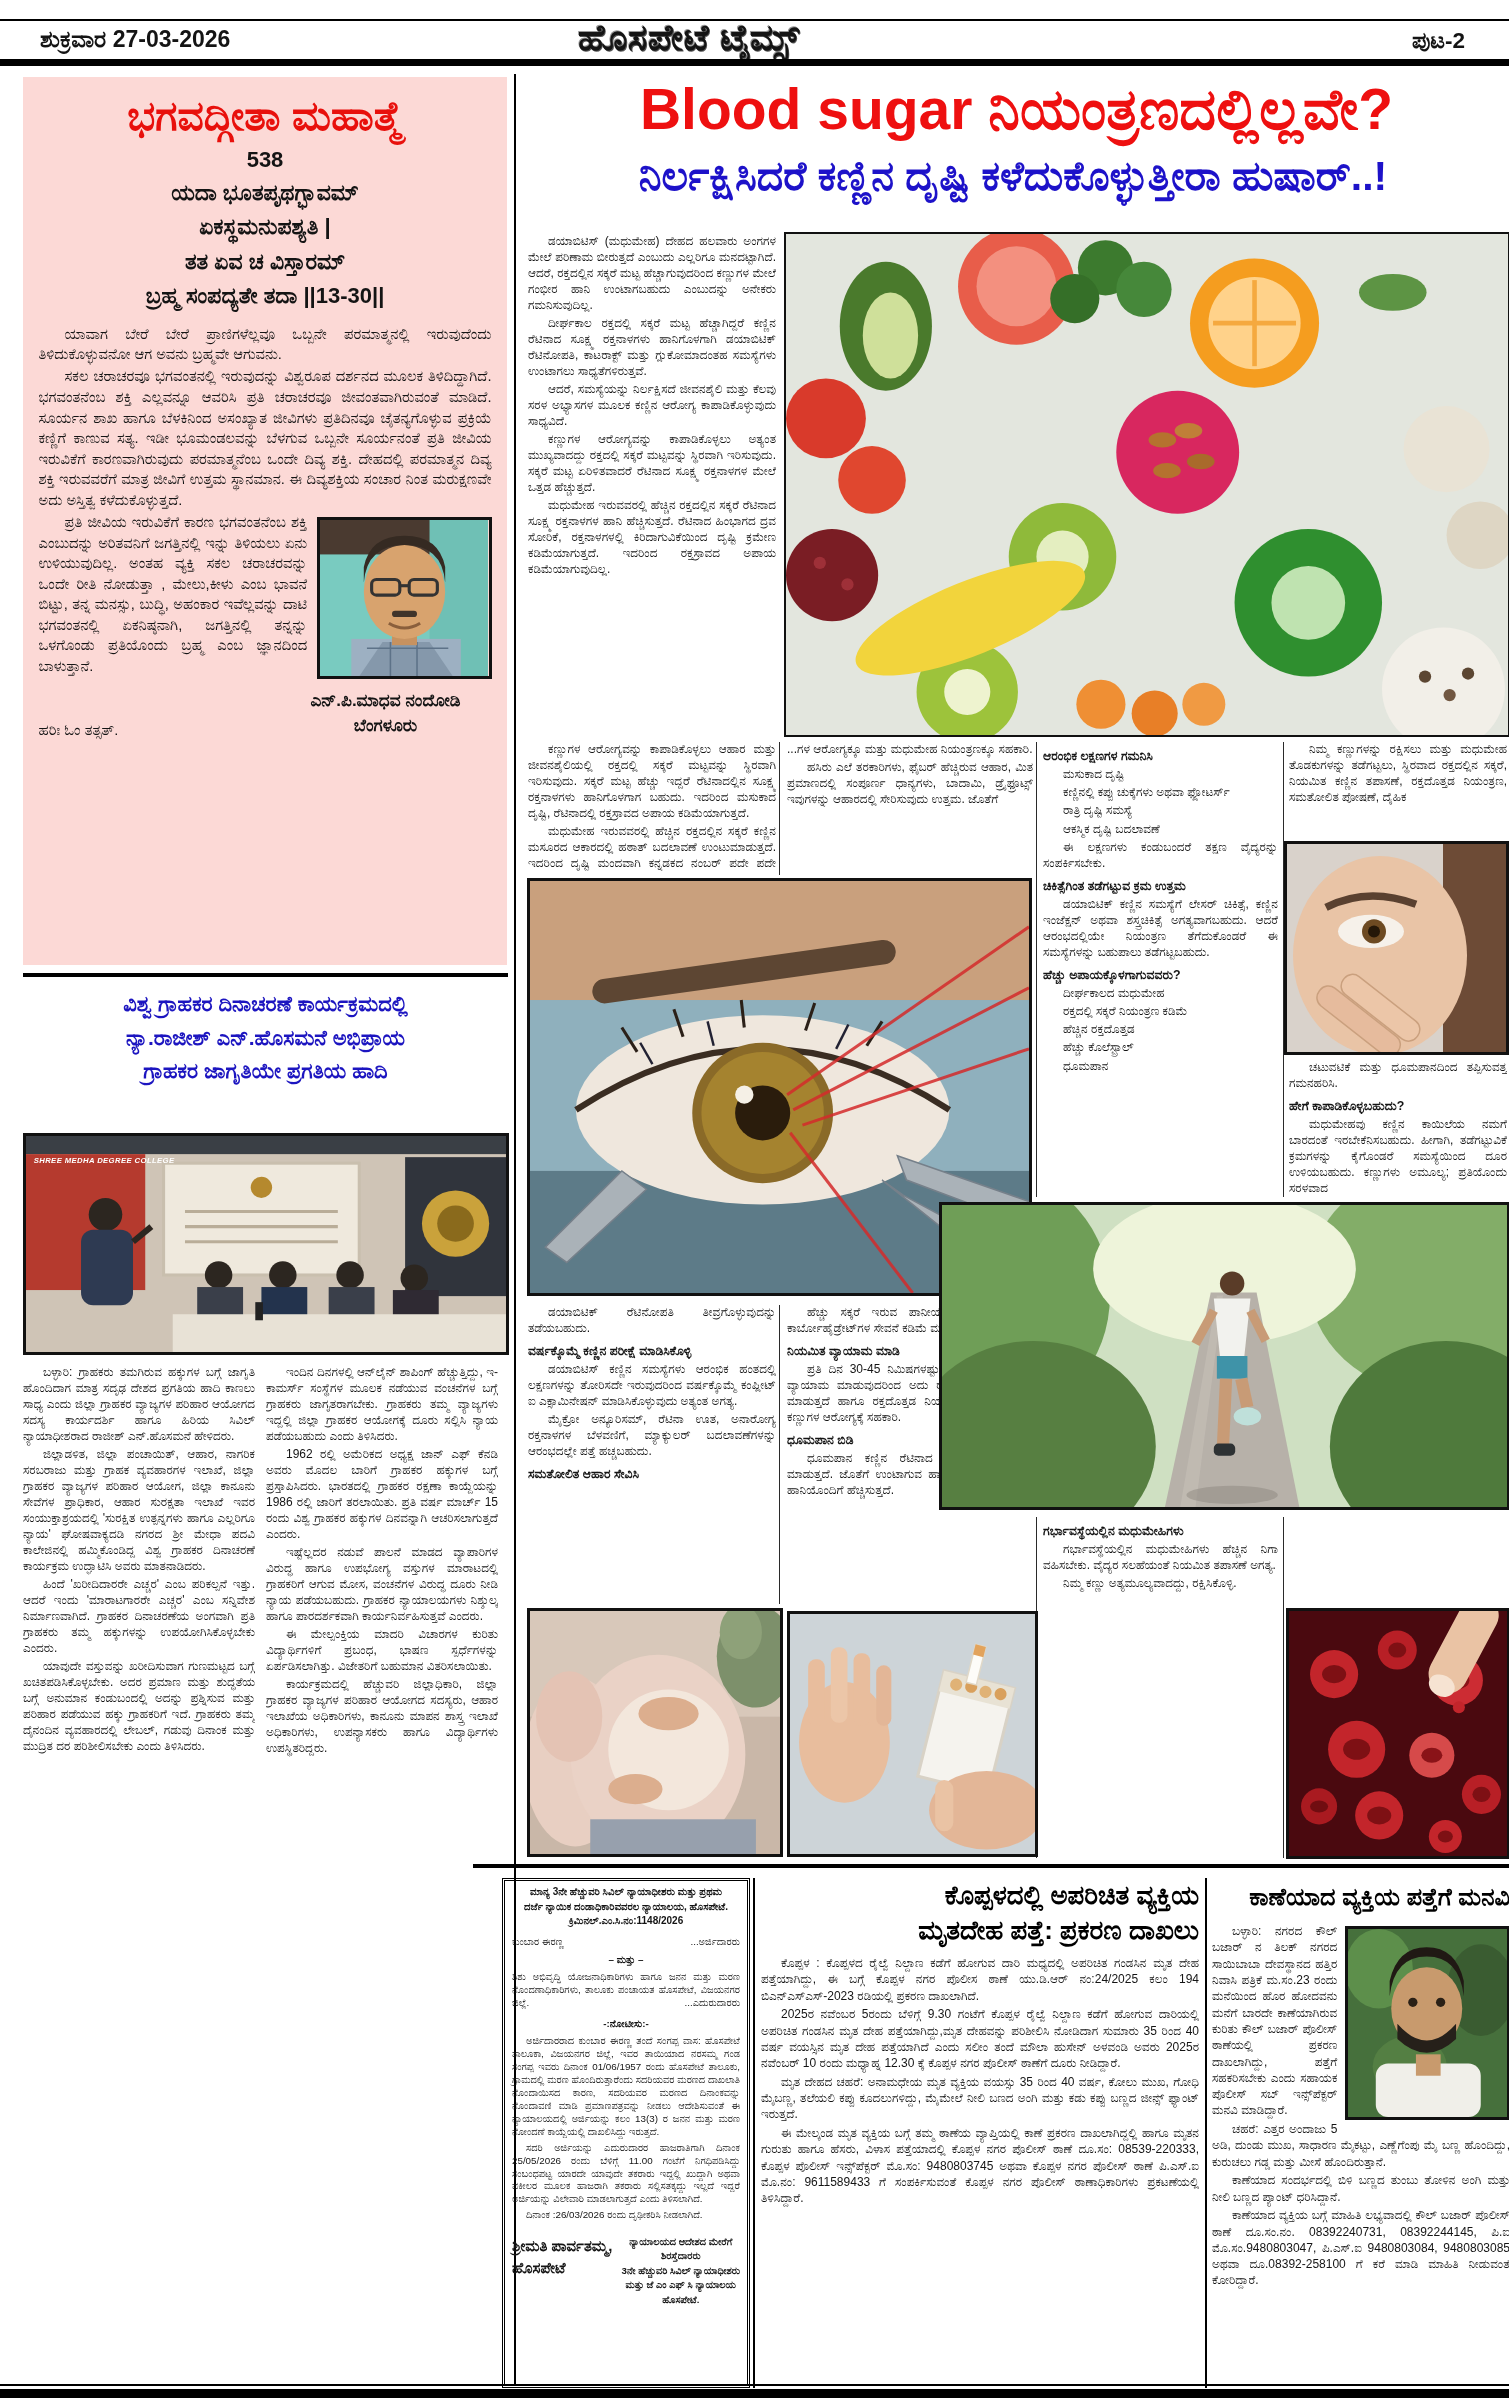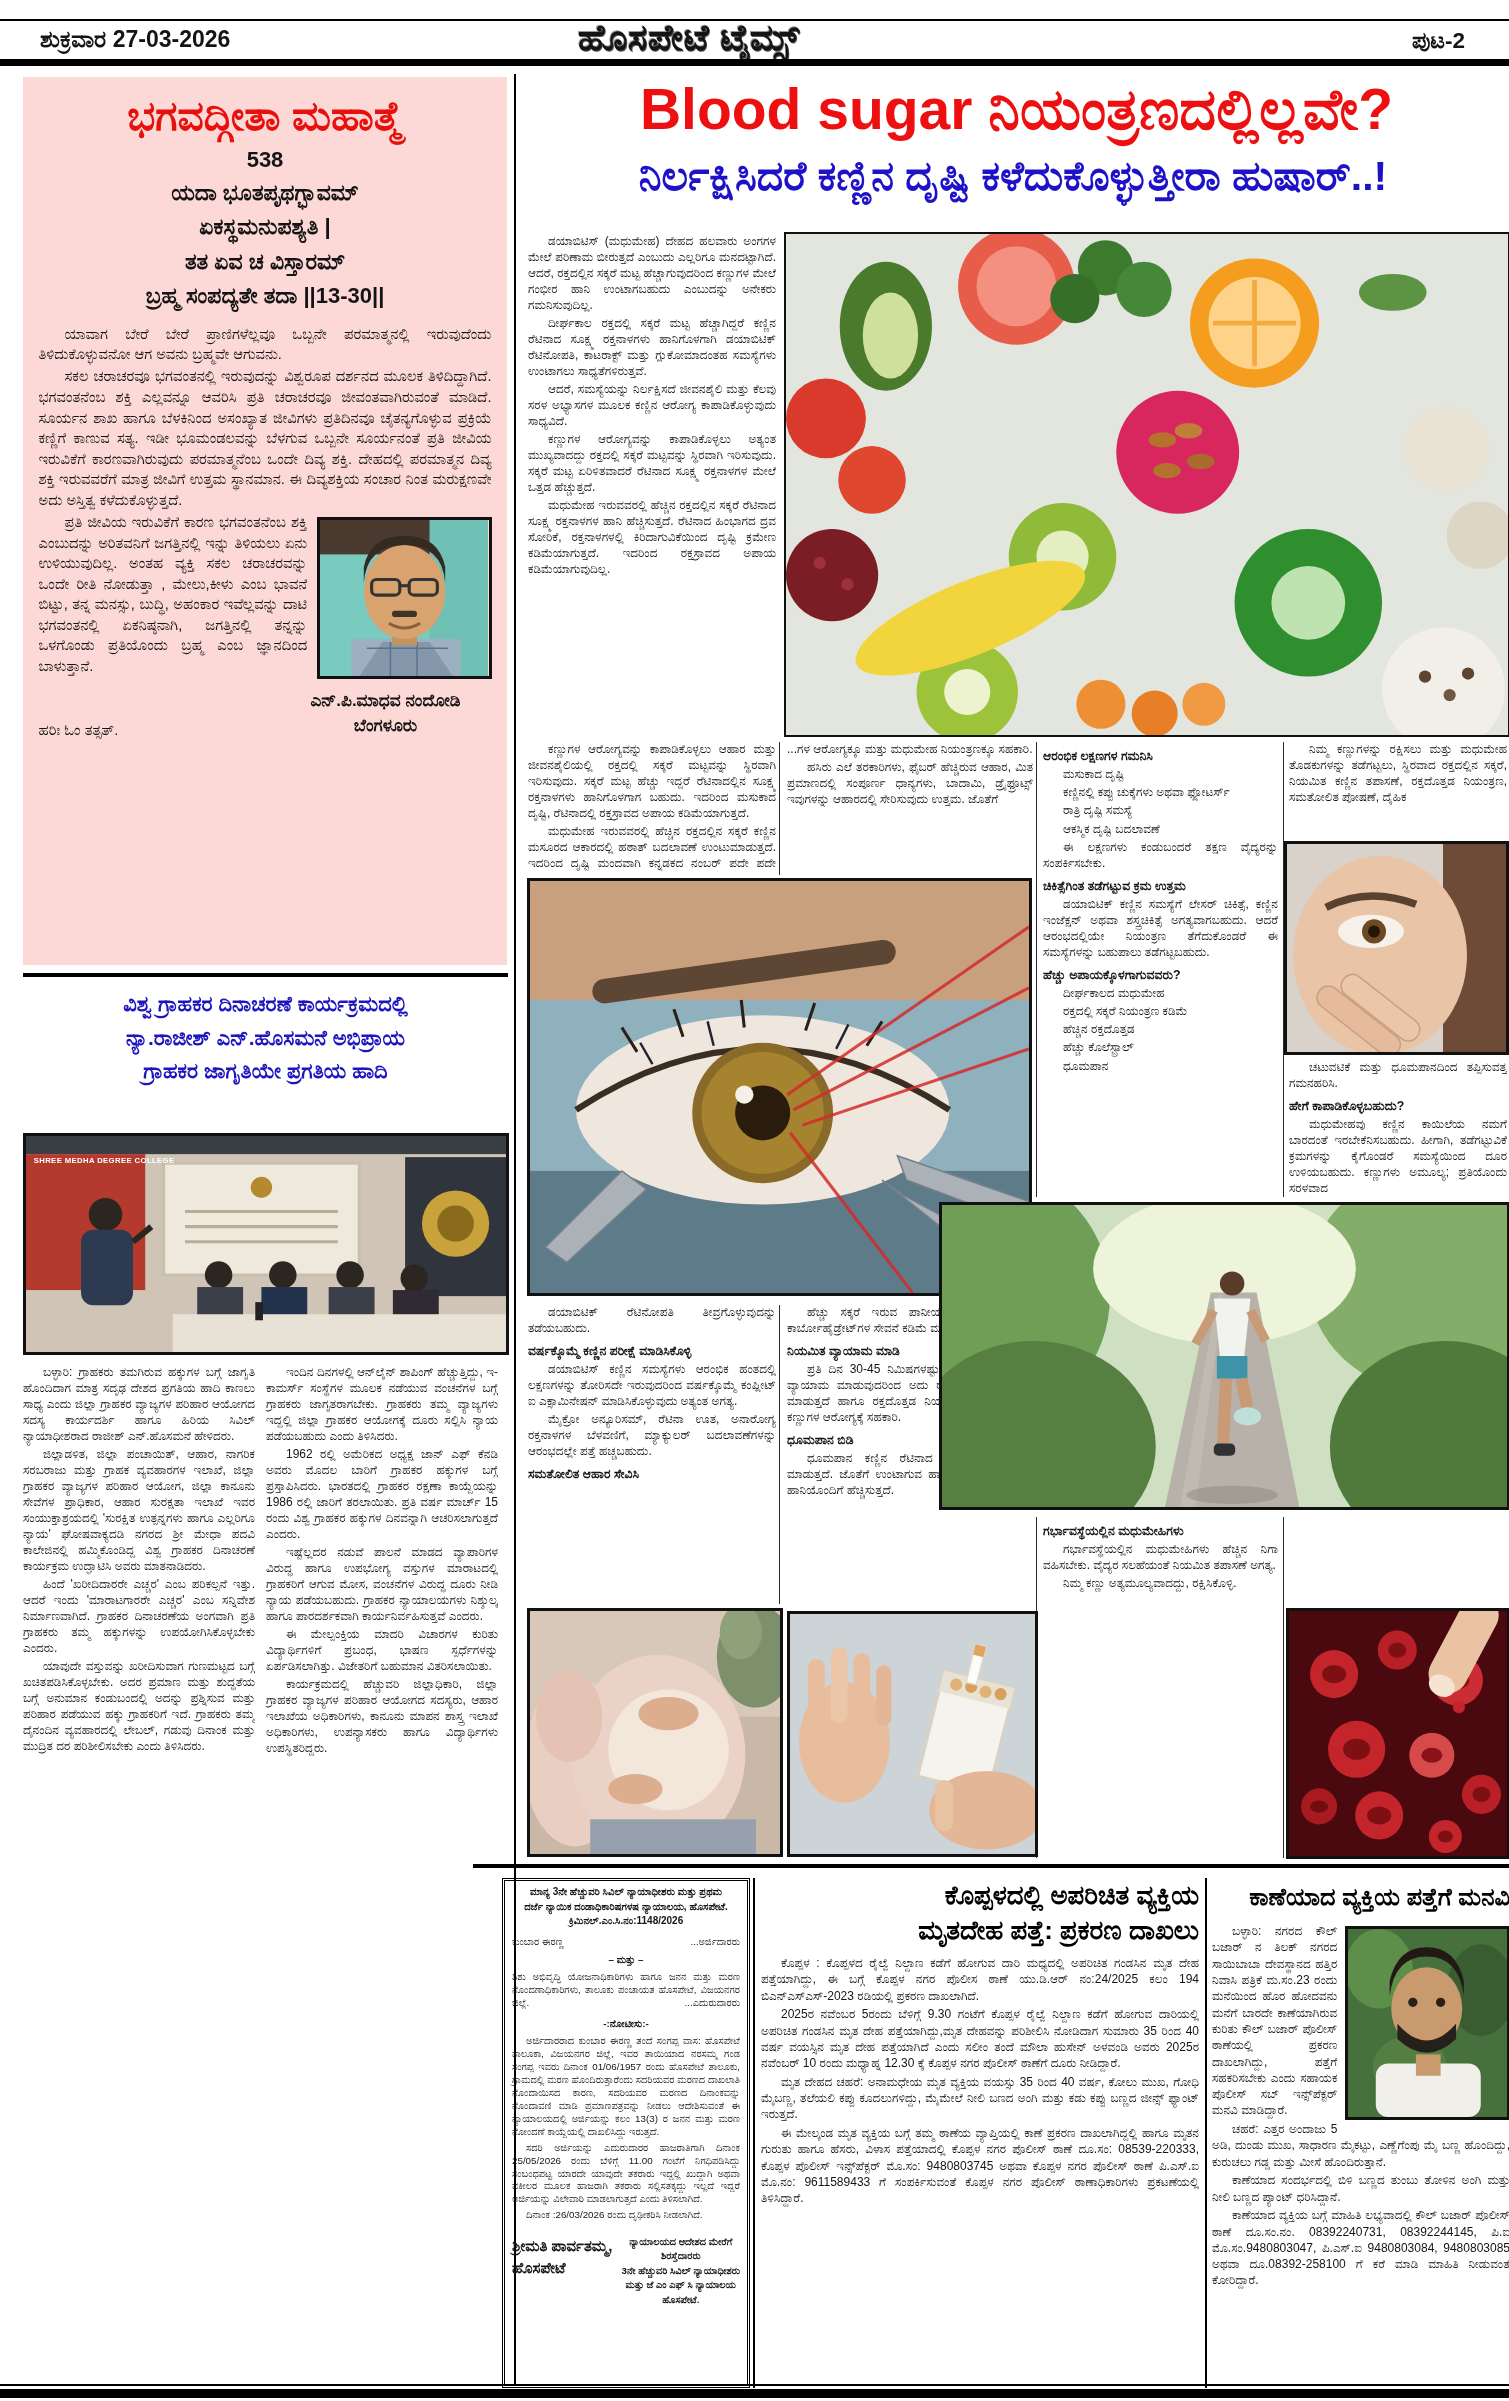--- a/index.html
+++ b/index.html
@@ -20,21 +20,21 @@
   .gita-shloka{text-align:center;font-size:22px;font-weight:bold;line-height:1.55;}
   .gita-body{margin-top:11px;font-size:14.7px;line-height:1.4;text-align:justify;}
   .gita-body p{margin:0 0 1.5px 0;text-indent:26px;}
   .gita-photo{float:right;width:169px;height:156px;border:3.1px solid #111;margin:4.6px 0 4.6px 9.3px;}
   .gita-foot{display:flex;justify-content:space-between;align-items:flex-end;margin-top:11px;}
   .gita-close{font-size:14.7px;}
   .gita-author{text-align:center;font-weight:bold;font-size:17px;line-height:1.5;margin-right:31px;}
   
   .grahak-head{position:absolute;left:23px;top:987px;width:485px;text-align:center;
                color:#1c15c0;font-weight:800;font-size:21px;line-height:1.6;}
-  .photo{position:absolute;border:3.1px solid #111;box-sizing:border-box;overflow:hidden;background:#737373;}
+  .photo{position:absolute;border:3.1px solid #111;box-sizing:border-box;overflow:hidden;background:#737373;font-style:italic;}
   .photo svg{display:block;width:100%;height:100%;}
   .col{position:absolute;overflow:hidden;font-size:12px;line-height:1.33;text-align:justify;}
   .col p{margin:0 0 2.3px 0;text-indent:20px;}
   .col p.noindent{text-indent:0;}
   .col h4{margin:6.2px 0 2.3px 0;font-size:12.4px;font-weight:bold;text-indent:0;}
   
   .h-red{position:absolute;left:523px;top:76px;width:987px;text-align:center;
          color:#ee1010;font-weight:800;font-size:57px;}
   .h-blue{position:absolute;left:517px;top:153px;width:992px;text-align:center;
           color:#1d12c9;font-weight:800;font-size:41px;}
@@ -431,21 +431,21 @@
       </g>
       <circle cx="113" cy="64" r="4" fill="#c3252b"></circle>
     </svg>
   </div>
 
   <div class="rule-h" style="left:473px;top:1864px;width:1037px;height:3.9px;"></div>
 
   <div class="notice-box">
     <div class="notice-court">
       <div>ಮಾನ್ಯ 3ನೇ ಹೆಚ್ಚುವರಿ ಸಿವಿಲ್ ನ್ಯಾಯಾಧೀಶರು ಮತ್ತು ಪ್ರಥಮ</div>
-      <div>ದರ್ಜೆ ನ್ಯಾಯಿಕ ದಂಡಾಧಿಕಾರಿಷಗಳಷ ನ್ಯಾಯಾಲಯ, ಹೊಸಪೇಟೆ.</div>
+      <div>ದರ್ಜೆ ನ್ಯಾಯಿಕ ದಂಡಾಧಿಕಾರಿವವರಲ ನ್ಯಾಯಾಲಯ, ಹೊಸಪೇಟೆ.</div>
       <div>ಕ್ರಿಮಿನಲ್.ಎಂ.ಸಿ.ನಂ:1148/2026</div>
     </div>
     <div class="notice-row">
       <span>ಕುಂಬಾರ ಈರಣ್ಣ</span>
       <span>...ಅರ್ಜಿದಾರರು</span>
     </div>
     <div class="notice-center">– ಮತ್ತು –</div>
     <div>
       <span>ಶಿಶು ಅಭಿವೃದ್ಧಿ ಯೋಜನಾಧಿಕಾರಿಗಳು ಹಾಗೂ ಜನನ ಮತ್ತು ಮರಣ ನೊಂದಣಾಧಿಕಾರಿಗಳು, ತಾಲೂಕು ಪಂಚಾಯತ ಹೊಸಪೇಟೆ, ವಿಜಯನಗರ ಜಿಲ್ಲೆ.</span>
       <span style="float:right">...ಎದುರುದಾರರು</span>

